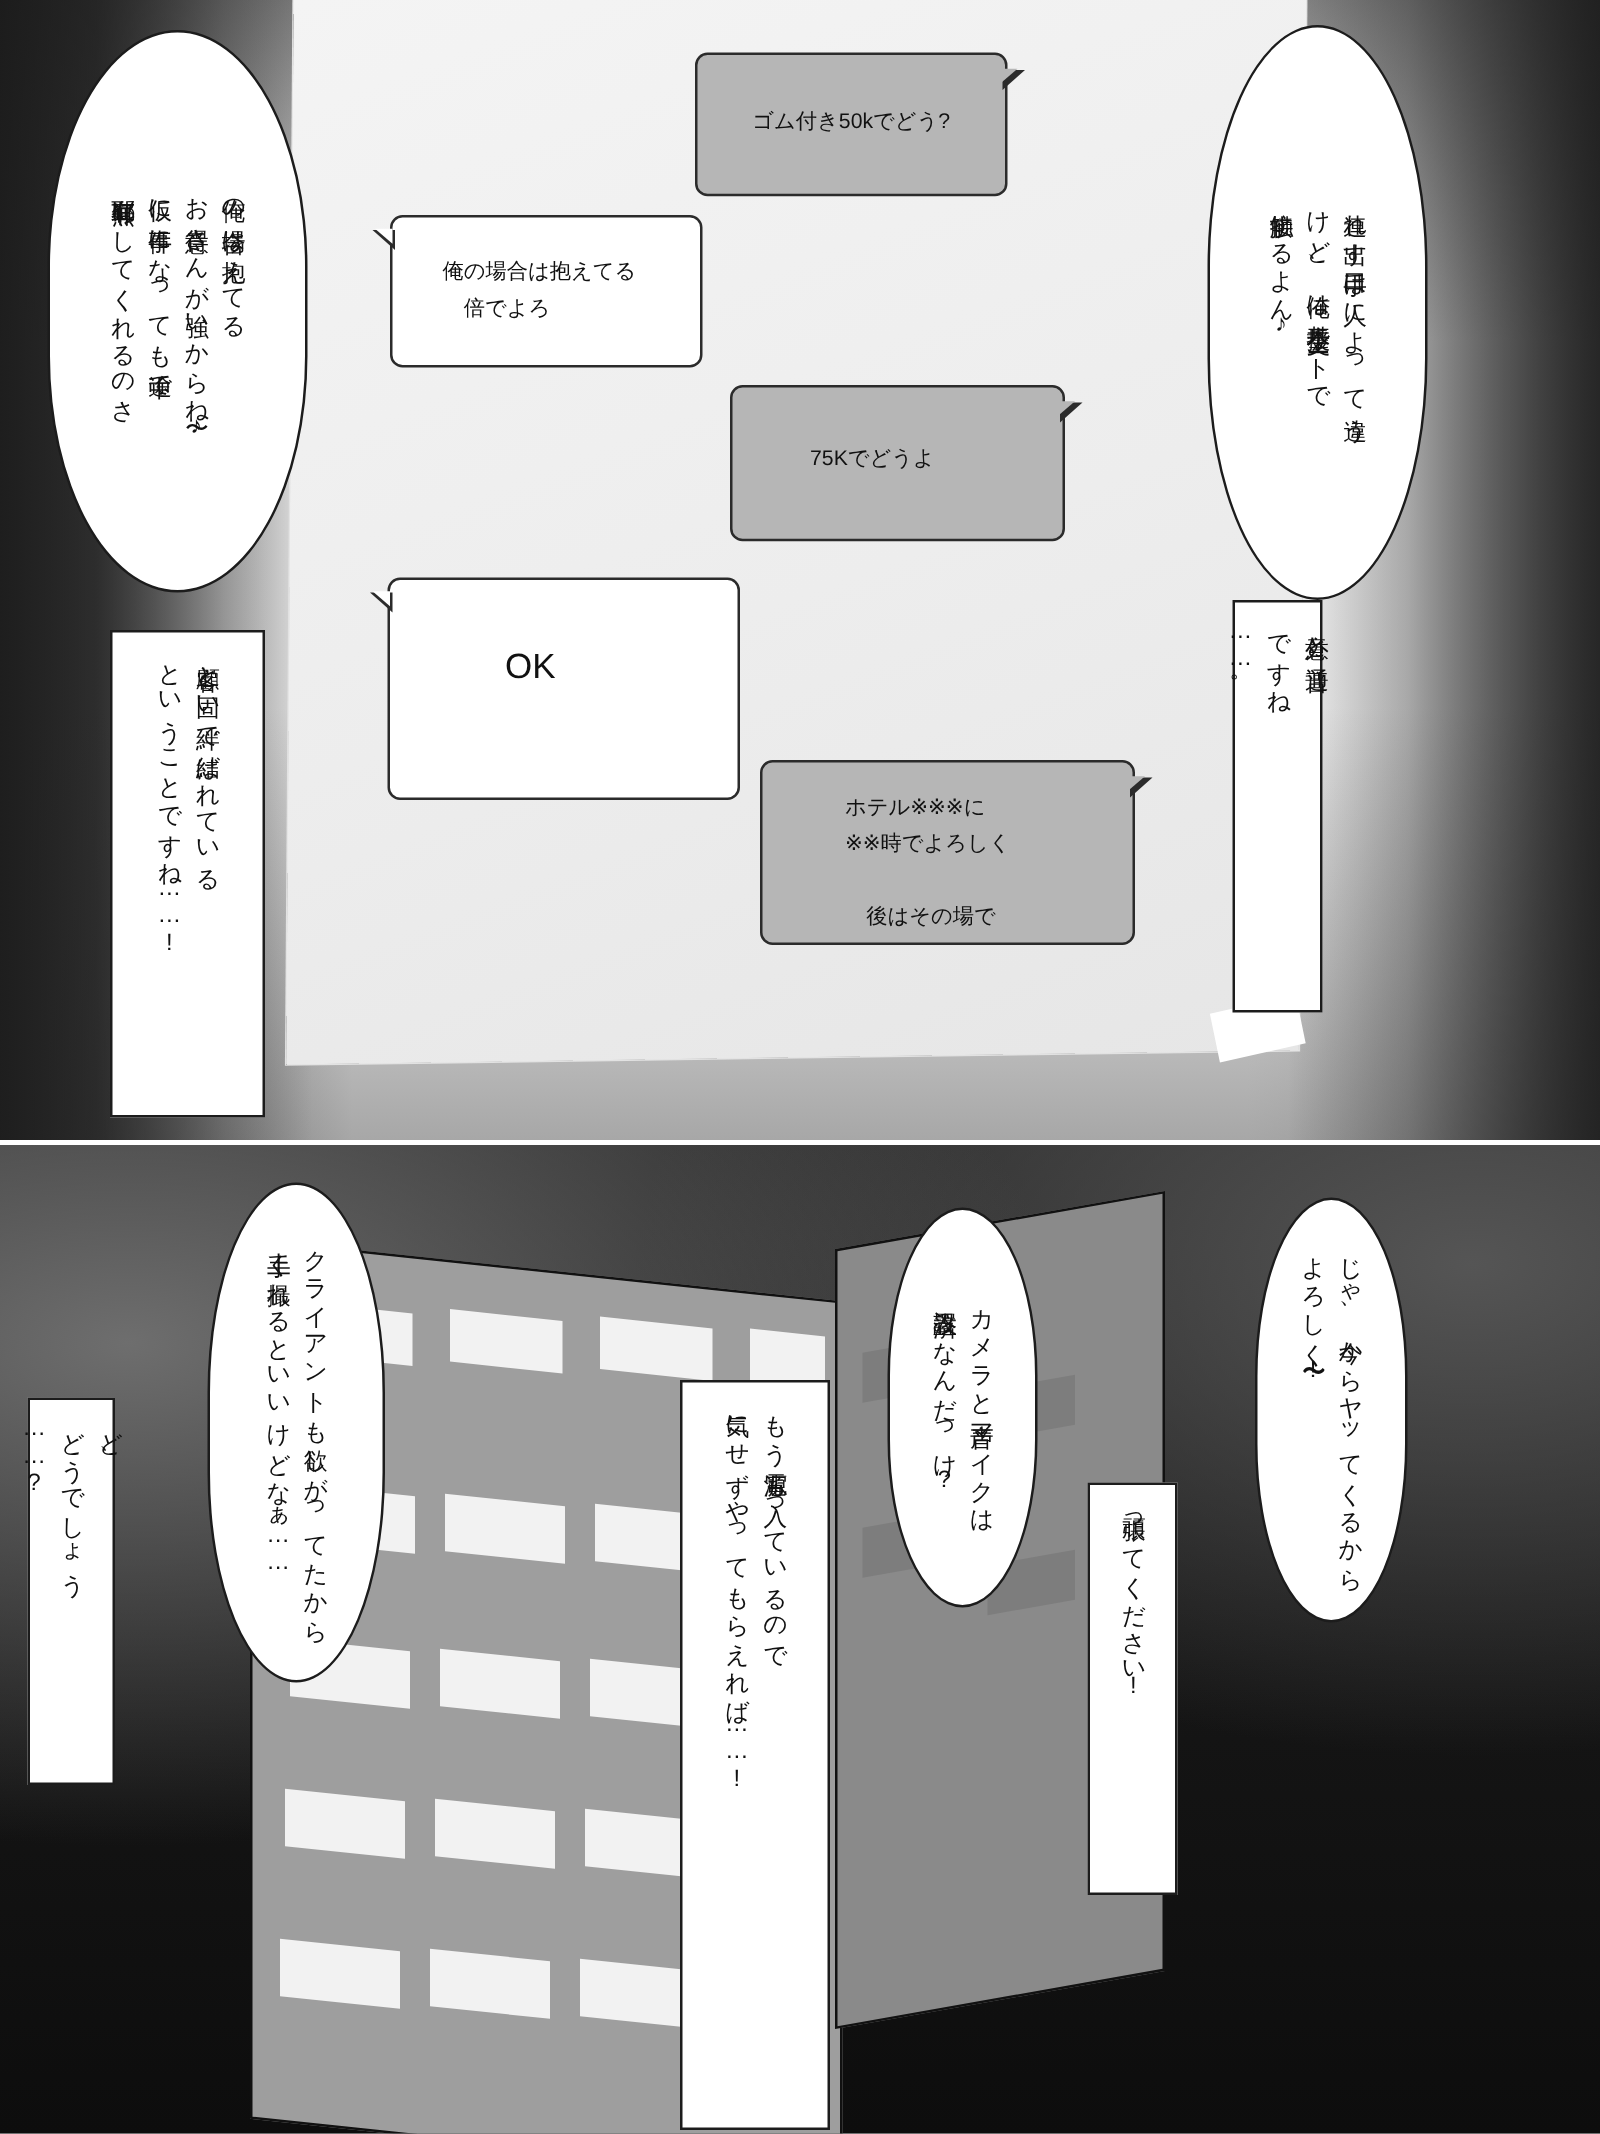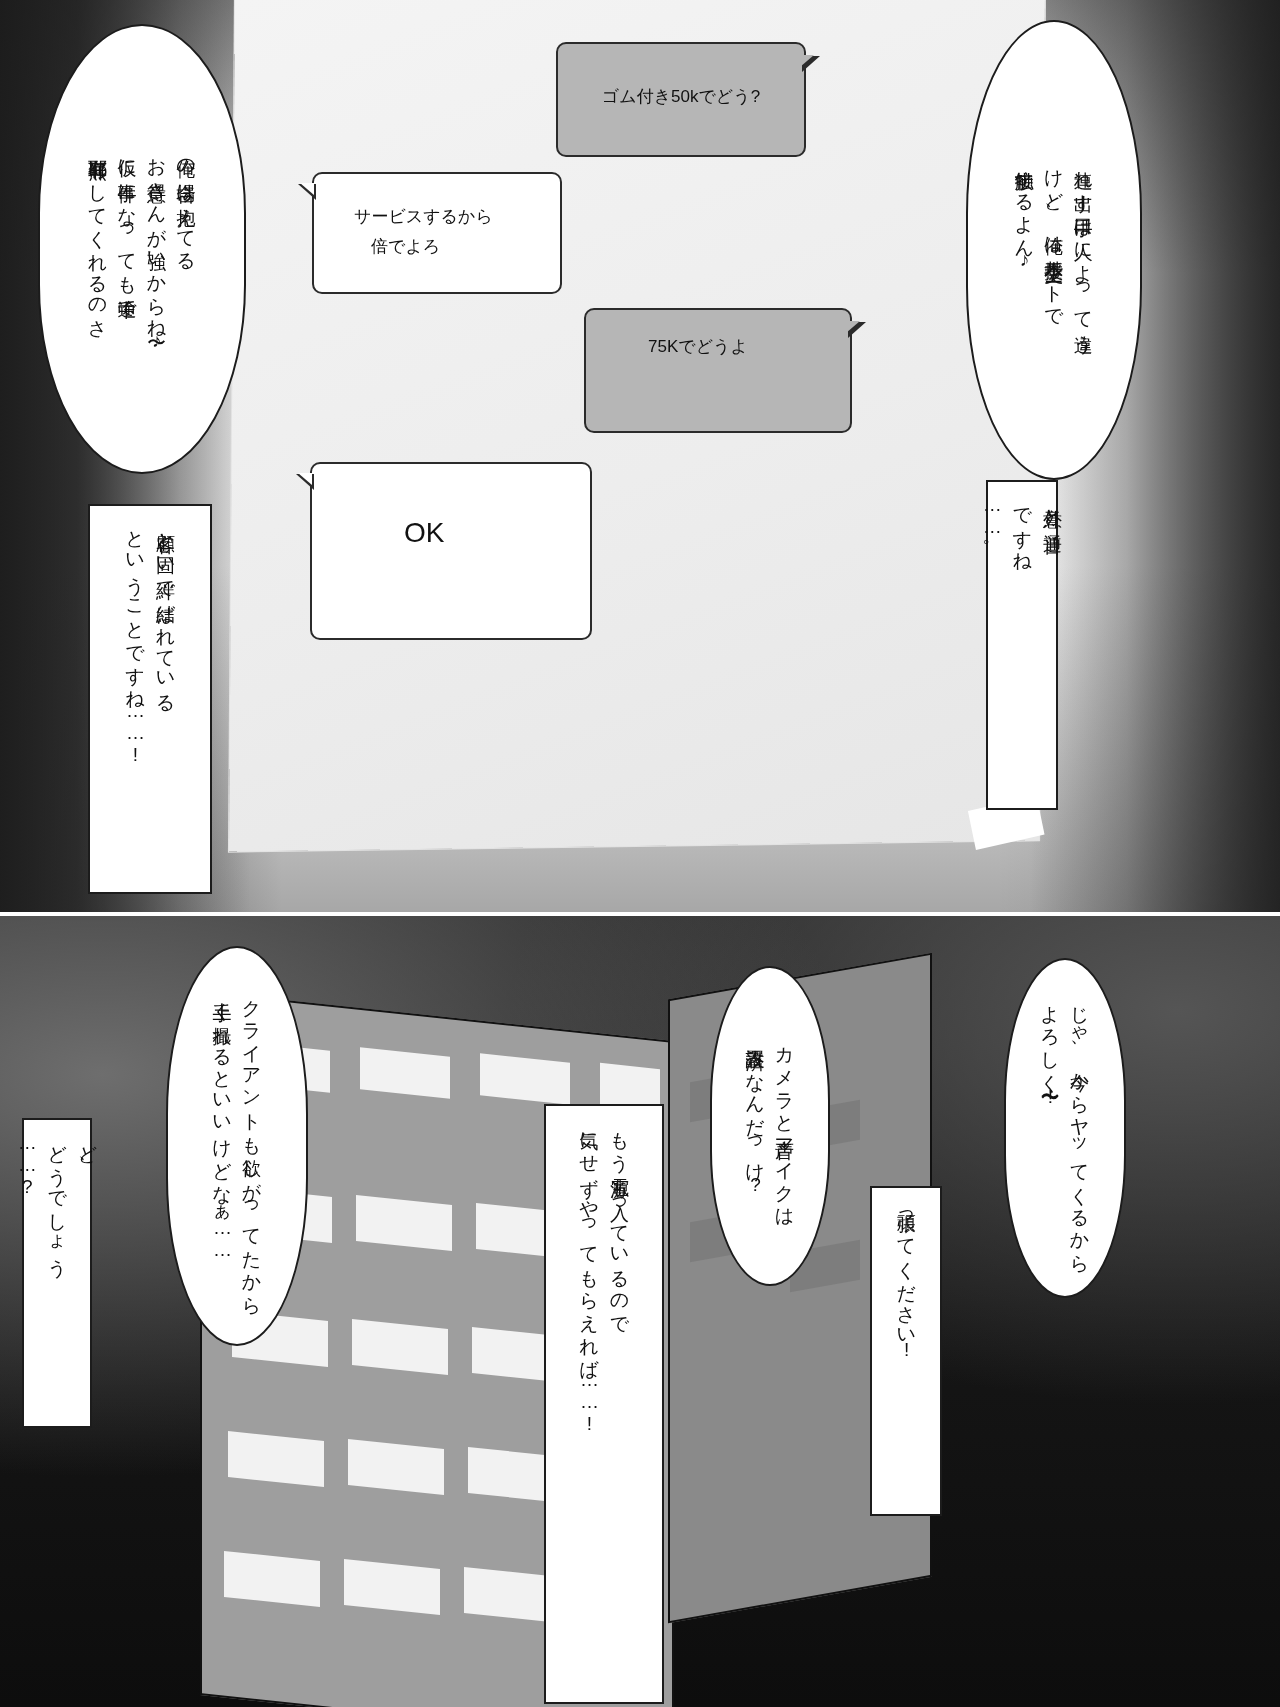--- a/index.html
+++ b/index.html
@@ -69,34 +69,41 @@
 
     <div class="screen"></div>
 
     <div class="bub me" style="left:556px;top:42px;width:250px;height:115px;padding-top:38px;text-align:center;">
       <span class="tail"></span>
       <span class="nowrapline">ゴム付き50kでどう?</span>
     </div>
 
     <div class="bub you" style="left:312px;top:172px;width:250px;height:122px;padding-top:28px;padding-left:40px;">
       <span class="tail"></span>
-      <span class="nowrapline">サービスするから
+      <span class="nowrapline">俺の場合は抱えてる
 　倍でよろ</span>
     </div>
 
-    <div class="bub me" style="left:584px;top:308px;width:268px;height:125px;padding-top:22px;padding-left:62px;">
+    <div class="bub me" style="left:584px;top:308px;width:268px;height:125px;padding-top:42px;padding-left:62px;">
       <span class="tail"></span>
       <span class="nowrapline">75Kでどうよ</span>
     </div>
 
     <div class="bub you" style="left:310px;top:462px;width:282px;height:178px;padding-top:44px;padding-left:92px;font-size:28px;">
       <span class="tail"></span>
       <span class="nowrapline">OK</span>
     </div>
 
+    <div class="bub me" style="left:608px;top:608px;width:300px;height:148px;padding-top:22px;padding-left:66px;line-height:1.7;">
+      <span class="tail"></span>
+      <span class="nowrapline">ホテル※※※に
+※※時でよろしく
+
+　後はその場で</span>
+    </div>
 
     <div class="balloon" style="left:38px;top:24px;width:208px;height:450px;">
       <span class="vtext nowrapline">俺の場合は抱えてる
 お得意さんが強いからね〜♪
 仮に事件になっても途中で
 有耶無耶にしてくれるのさ</span>
     </div>
 
     <div class="balloon" style="left:966px;top:20px;width:176px;height:460px;">
       <span class="vtext nowrapline">連れ出す手口は人によって違う

